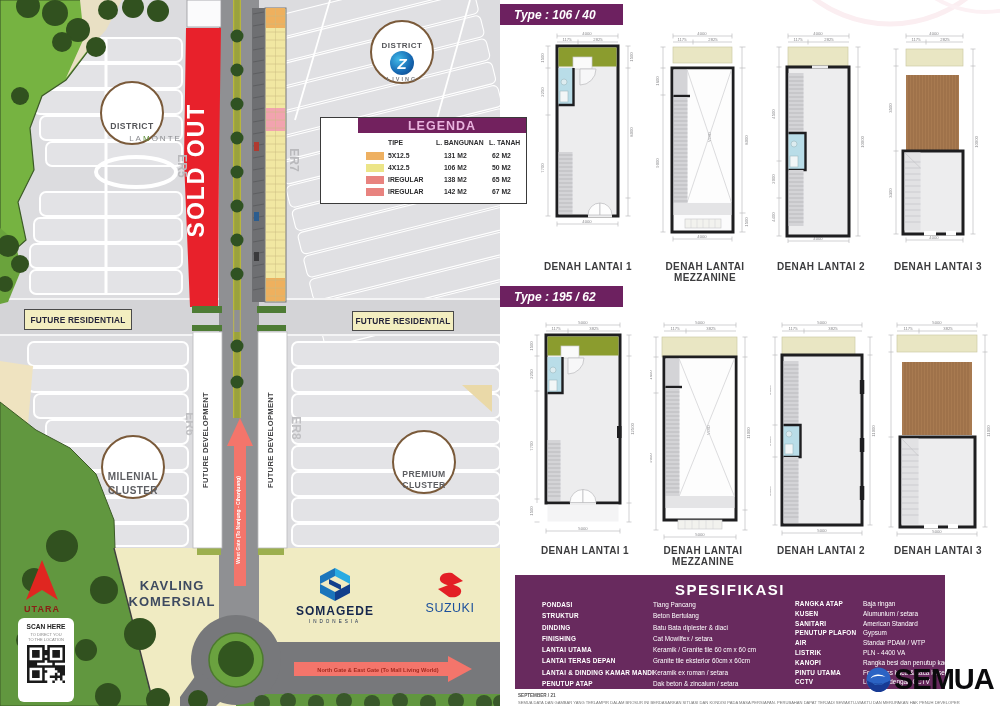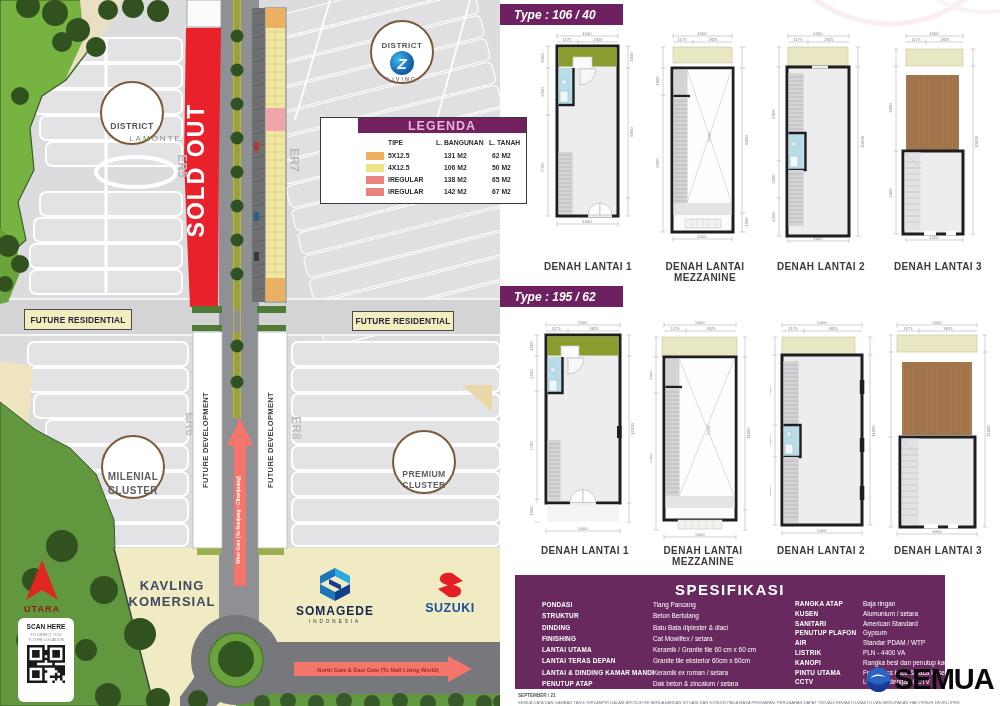--- a/index.html
+++ b/index.html
@@ -351,21 +351,21 @@
     </svg>
     <div style="font-size:12px;font-weight:bold;color:#15264c;letter-spacing:1px;margin-top:3px;">SOMAGEDE</div>
     <div style="font-size:4.6px;color:#15264c;letter-spacing:3px;margin-top:1px;">INDONESIA</div>
   </div>
 
   <div class="abs" style="left:410px;top:572px;width:80px;text-align:center;">
     <svg width="27" height="26" viewBox="0 0 27 26" style="display:block;margin:0 auto;">
       <path d="M26 9 L15 1 C7 -0.5 2 3.5 3 8 C3.8 11 8 12.5 13 14 Z" fill="#e31f26"></path>
       <path d="M1 17 L12 25 C20 26.5 25 22.5 24 18 C23.2 15 19 13.5 14 12 Z" fill="#e31f26"></path>
     </svg>
-    <div style="font-size:12.5px;font-weight:bold;color:#1b4f9c;letter-spacing:.5px;margin-top:3px;">SUZUKI</div>
+    <div style="font-size:12.5px;font-weight:normal;color:#1b4f9c;letter-spacing:.5px;margin-top:3px;">SUZUKI</div>
   </div>
 
   <svg class="abs" style="left:640px;top:0" width="360" height="50" viewBox="0 0 360 50">
     <circle cx="250" cy="-102" r="126" fill="none" stroke="#fbeef1" stroke-width="5"></circle>
     <circle cx="345" cy="-84" r="96" fill="none" stroke="#fcf1f4" stroke-width="4"></circle>
   </svg>
 
   <div class="ribbon" style="left:500px;top:4px;width:123px;height:21px;">Type : 106 / 40</div>
 
   <div class="ribbon" style="left:500px;top:286px;width:123px;height:21px;">Type : 195 / 62</div>

